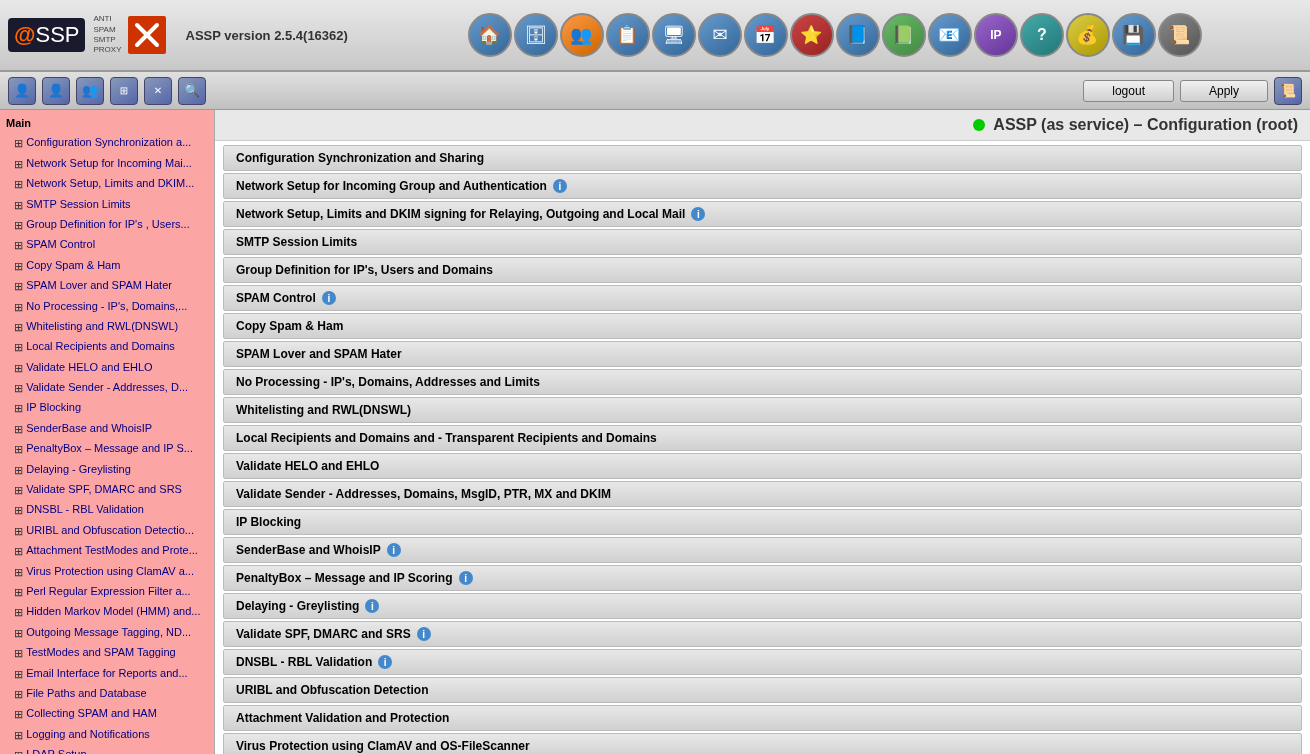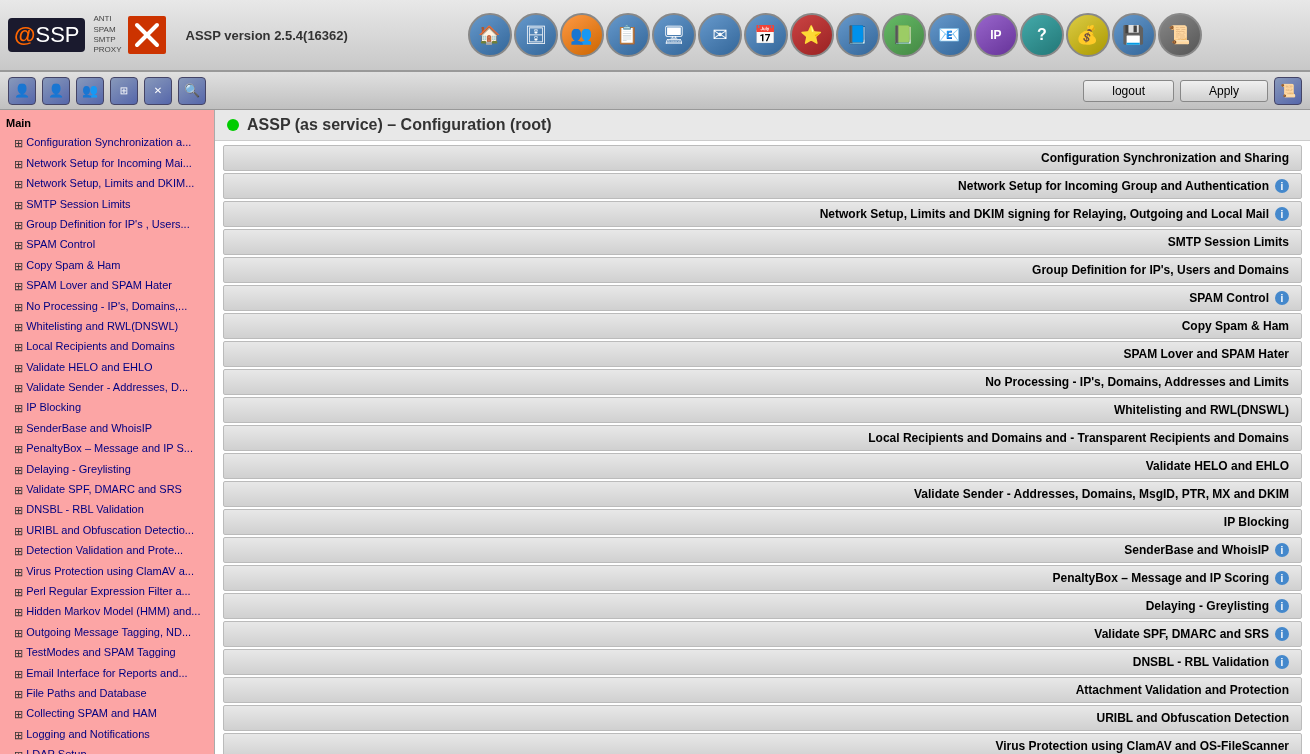--- a/index.html
+++ b/index.html
@@ -136,20 +136,21 @@
     #page-title-bar {
       background: #e8e8e8;
       border-bottom: 1px solid #ccc;
       padding: 6px 12px;
       font-size: 16px;
       font-weight: bold;
       color: #333;
       display: flex;
       align-items: center;
       gap: 8px;
+      justify-content: flex-end;
     }
     .status-dot {
       width: 12px;
       height: 12px;
       border-radius: 50%;
       background: #00cc00;
       flex-shrink: 0;
     }
 
     
@@ -162,21 +163,21 @@
       border-radius: 2px;
       padding: 5px 12px;
       margin-bottom: 2px;
       text-align: center;
       font-size: 12px;
       font-weight: bold;
       color: #000;
       cursor: pointer;
       display: flex;
       align-items: center;
-      justify-content: flex-end;
+      justify-content: flex-start;
       gap: 6px;
     }
     .config-item .info-icon {
       width: 14px;
       height: 14px;
       border-radius: 50%;
       background: #4488cc;
       color: white;
       font-size: 10px;
       display: flex;
@@ -350,21 +351,21 @@
       <div class="sidebar-item indent">
         <span class="plus">⊞</span>
         <span>DNSBL - RBL Validation</span>
       </div>
       <div class="sidebar-item indent">
         <span class="plus">⊞</span>
         <span>URIBL and Obfuscation Detectio...</span>
       </div>
       <div class="sidebar-item indent">
         <span class="plus">⊞</span>
-        <span>Detection Validation and Prote...</span>
+        <span>Attachment TestModes and Prote...</span>
       </div>
       <div class="sidebar-item indent">
         <span class="plus">⊞</span>
         <span>Virus Protection using ClamAV a...</span>
       </div>
       <div class="sidebar-item indent">
         <span class="plus">⊞</span>
         <span>Perl Regular Expression Filter a...</span>
       </div>
       <div class="sidebar-item indent">
@@ -469,24 +470,24 @@
         </div>
         <div class="config-item">
           <span>Validate SPF, DMARC and SRS</span>
           <div class="info-icon">i</div>
         </div>
         <div class="config-item">
           <span>DNSBL - RBL Validation</span>
           <div class="info-icon">i</div>
         </div>
         <div class="config-item">
+          <span>URIBL and Obfuscation Detection</span>
+        </div>
+        <div class="config-item">
           <span>Attachment Validation and Protection</span>
         </div>
         <div class="config-item">
-          <span>URIBL and Obfuscation Detection</span>
-        </div>
-        <div class="config-item">
           <span>Virus Protection using ClamAV and OS-FileScanner</span>
         </div>
       </div>
   </div>
 
 </div>
 
 </body></html>

